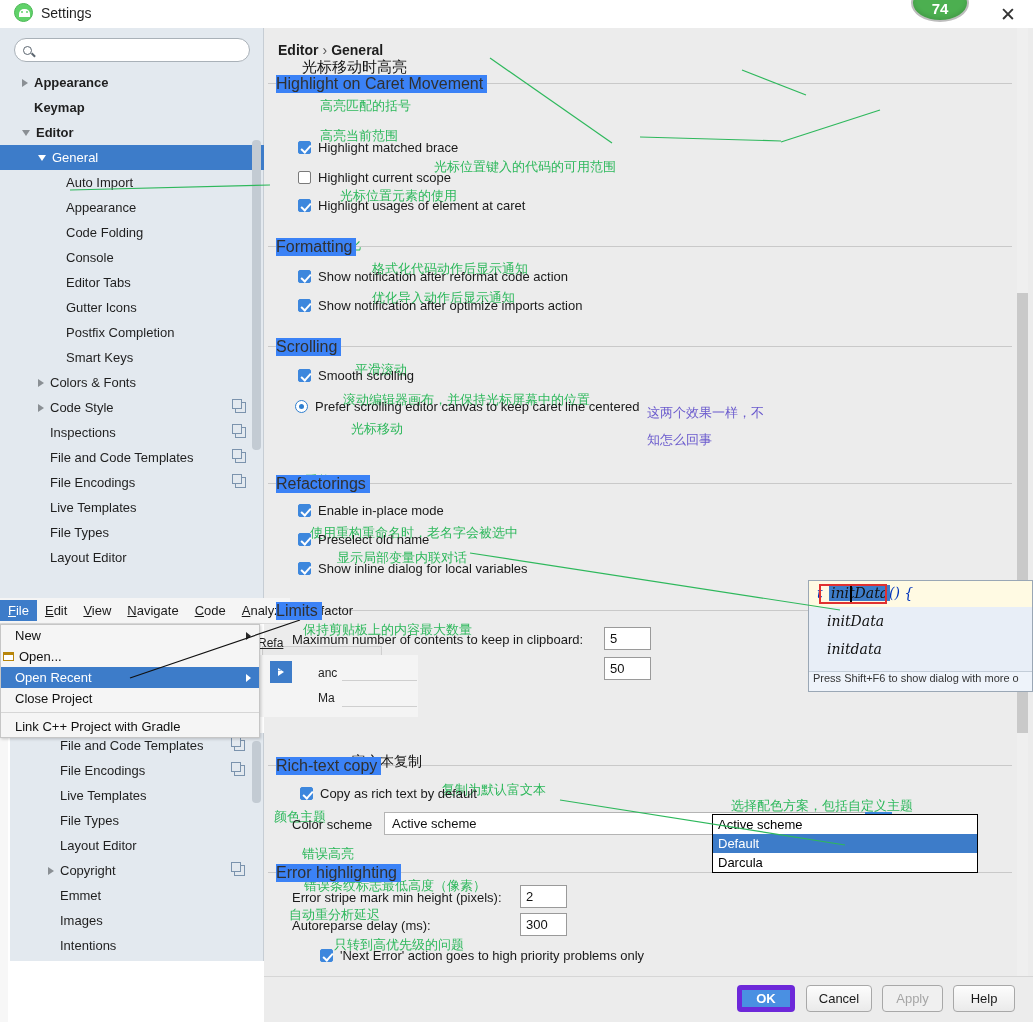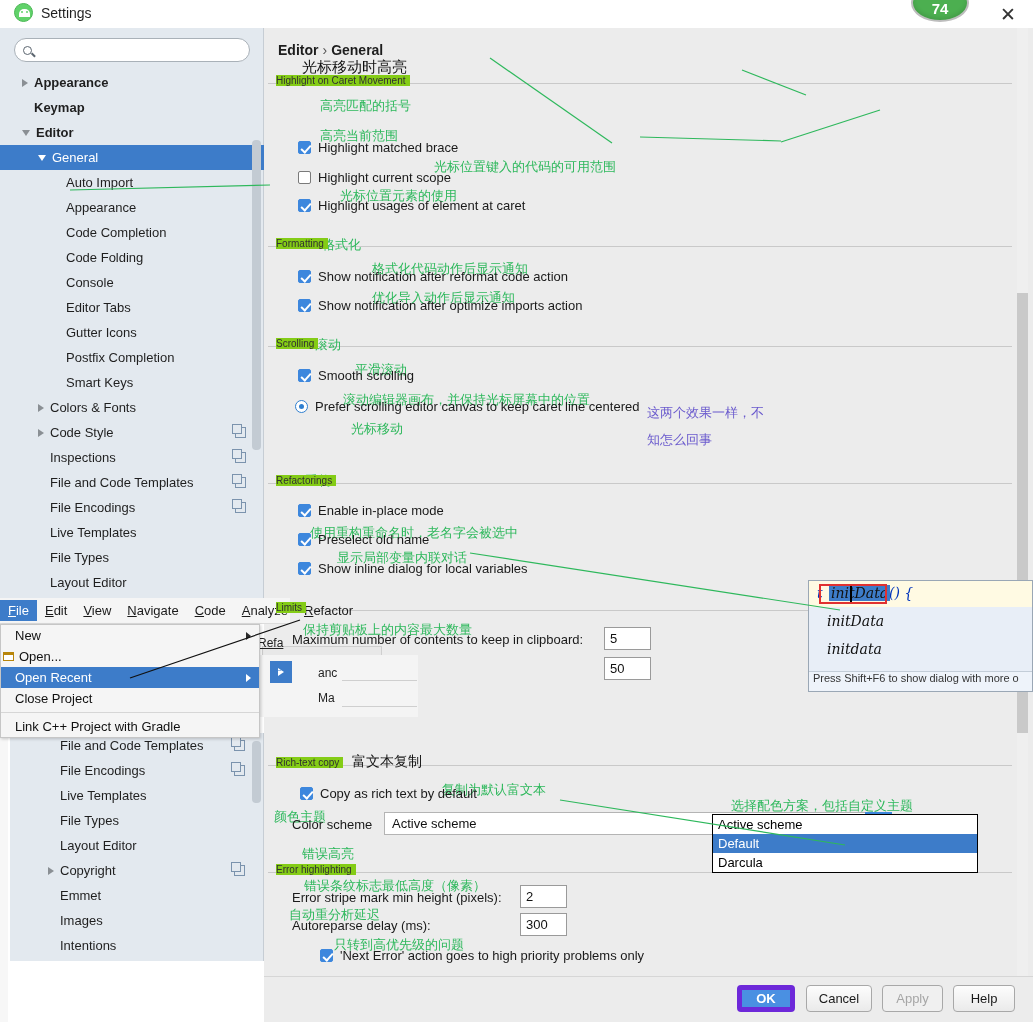--- a/index.html
+++ b/index.html
@@ -129,21 +129,21 @@
     background:#ececec; pointer-events:auto;
   }
   .breadcrumb {
     position:absolute; left:14px; top:14px; font-size:14px; font-weight:bold; color:#1d1d1d;
   }
   .breadcrumb .sep { font-weight:normal; color:#555; margin:0 4px; }
   .group {
     position:absolute; left:4px; width:744px;
   }
   .group-title {
-    position:absolute; font-size:10px; color:#303030; background:#84cc16;
+    position:absolute; font-size:16px; color:#303030; background:#3b82f6;
     padding-right:4px; left:8px; top:-8px; z-index:2;
   }
   .group-line {
     position:absolute; left:0; top:0; width:100%; height:1px; background:#c9c9c9;
   }
   .chk-row { position:absolute; display:flex; align-items:center; gap:7px; font-size:13px; color:#1a1a1a; }
   .chk {
     width:13px; height:13px; border:1px solid #7a7a7a; background:#ffffff; border-radius:2px;
     flex:0 0 auto; position:relative;
   }
@@ -389,24 +389,20 @@
             <span class="arrow down white"></span>
             <span>General</span>
           </div>
           <div class="tree-row" style="padding-left: 54px;">
             <span class="arrow none"></span>
             <span>Auto Import</span>
           </div>
           <div class="tree-row" style="padding-left: 54px;">
             <span class="arrow none"></span>
             <span>Appearance</span>
-          </div>
-          <div class="tree-row" style="padding-left: 54px;">
-            <span class="arrow none"></span>
-            <span>Code Completion</span>
           </div>
           <div class="tree-row" style="padding-left: 54px;">
             <span class="arrow none"></span>
             <span>Code Folding</span>
           </div>
           <div class="tree-row" style="padding-left: 54px;">
             <span class="arrow none"></span>
             <span>Console</span>
           </div>
           <div class="tree-row" style="padding-left: 54px;">

